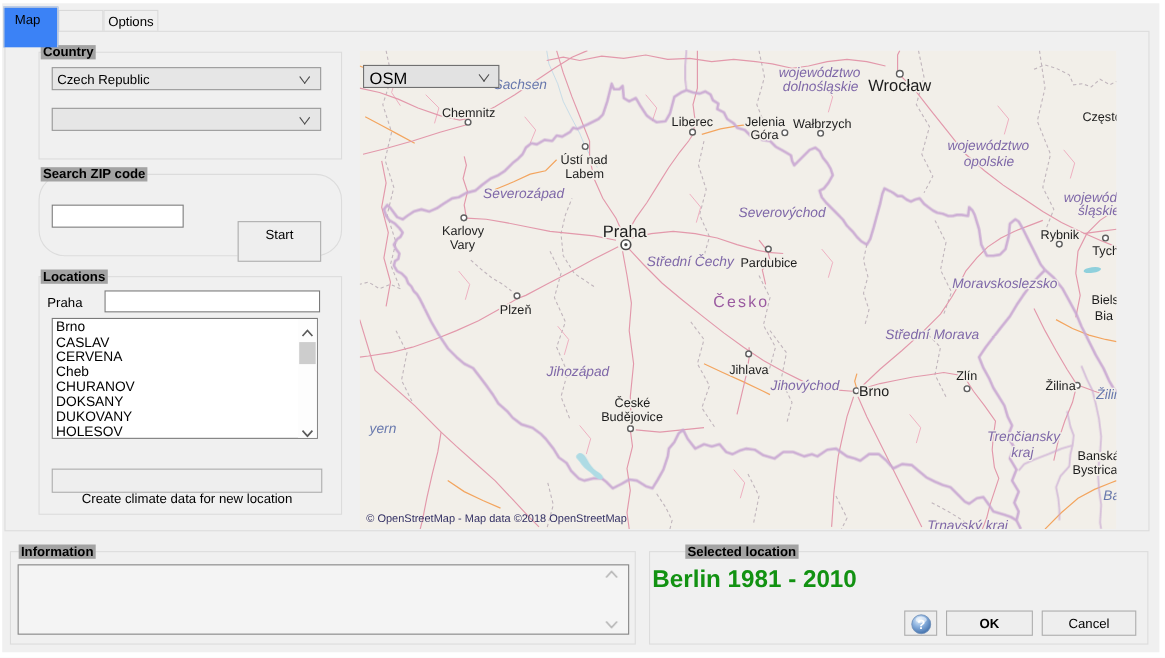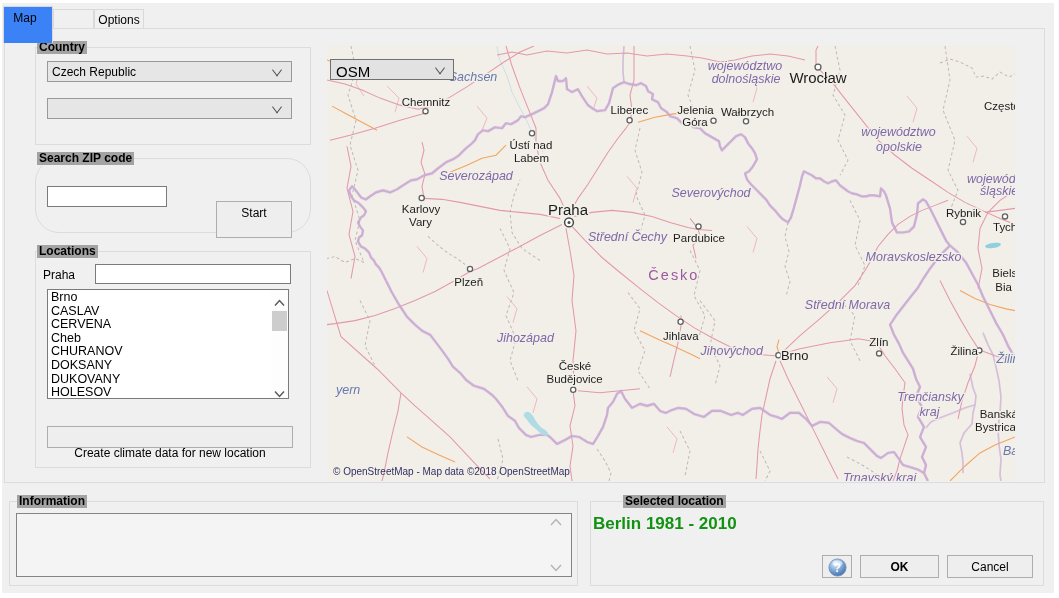--- a/index.html
+++ b/index.html
@@ -277,21 +277,21 @@
 <div class="abs" style="left:14px;top:510px;width:556px;height:64px;border:1px solid #848484;background:#f4f4f4;">
   <svg width="14" height="62" style="position:absolute;right:8px;top:0;">
     <path d="M2,11 L7,5.5 L12,11" stroke="#b5b5b5" stroke-width="1.5" fill="none"></path>
     <path d="M2,51 L7,56.5 L12,51" stroke="#b5b5b5" stroke-width="1.5" fill="none"></path>
   </svg>
 </div>
 
 <div class="gb" style="left:588px;top:498px;width:454px;height:85px;">
       <span class="lbl" style="left:0px;margin-left:32px;">Selected location</span>
     </div>
-<div class="abs" style="left:591px;top:511px;font-size:17px;font-weight:bold;color:#129212;">Berlin 1981 - 2010</div>
+<div class="abs" style="left:591px;top:511px;font-size:22px;font-weight:bold;color:#129212;">Berlin 1981 - 2010</div>
 
 <div class="btn" style="left:820px;top:552px;width:30px;height:23px;">
   <svg width="19" height="19" style="margin-top:1.5px;">
     <defs>
           <radialGradient id="hg" cx="38%" cy="28%" r="85%">
       <stop offset="0%" stop-color="#e4f0fb"></stop>
             <stop offset="40%" stop-color="#8db3e0"></stop>
             <stop offset="100%" stop-color="#2e5f9e"></stop>
     </radialGradient>
         </defs>

